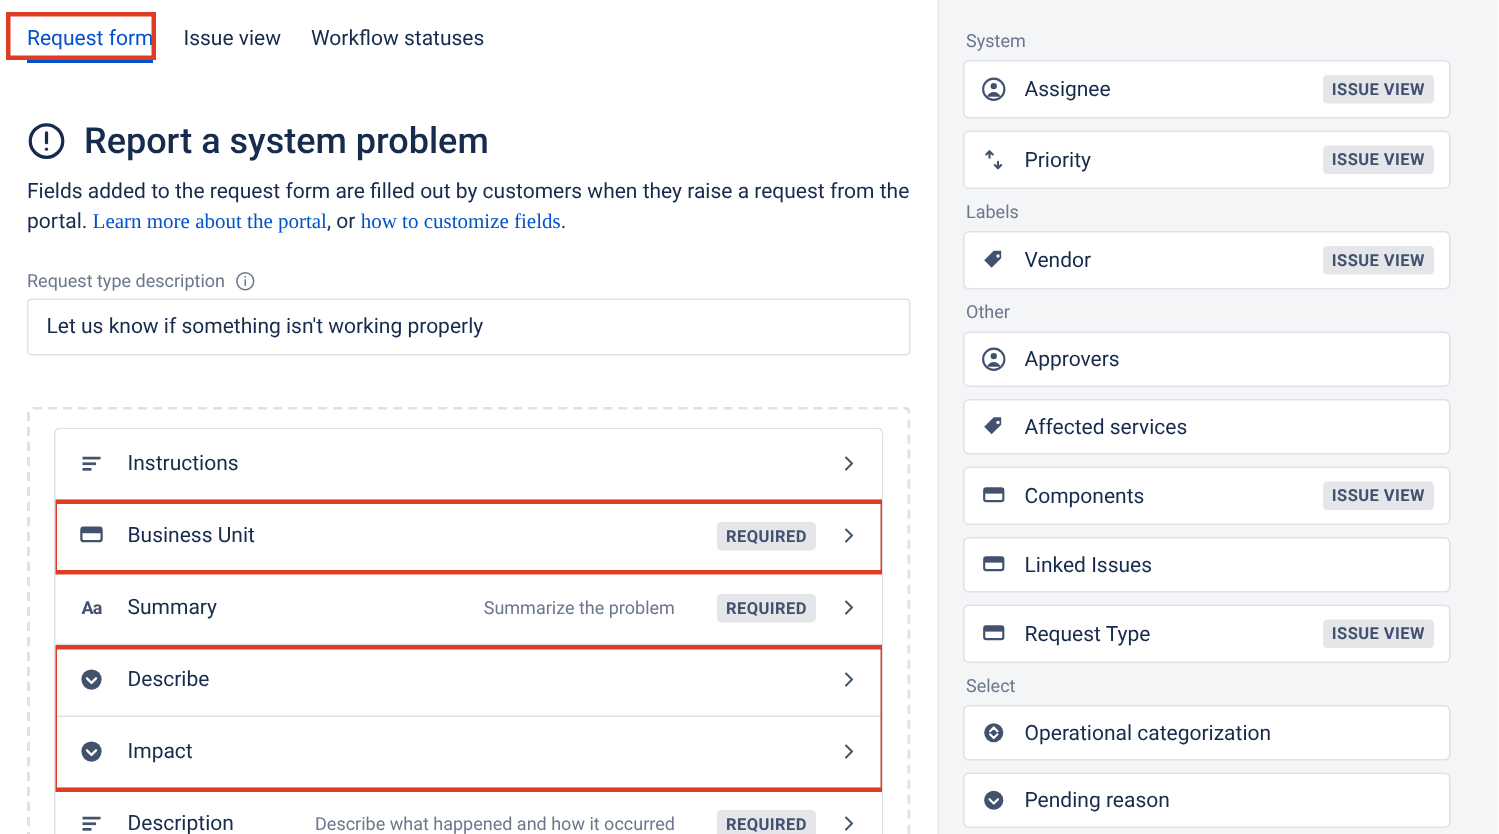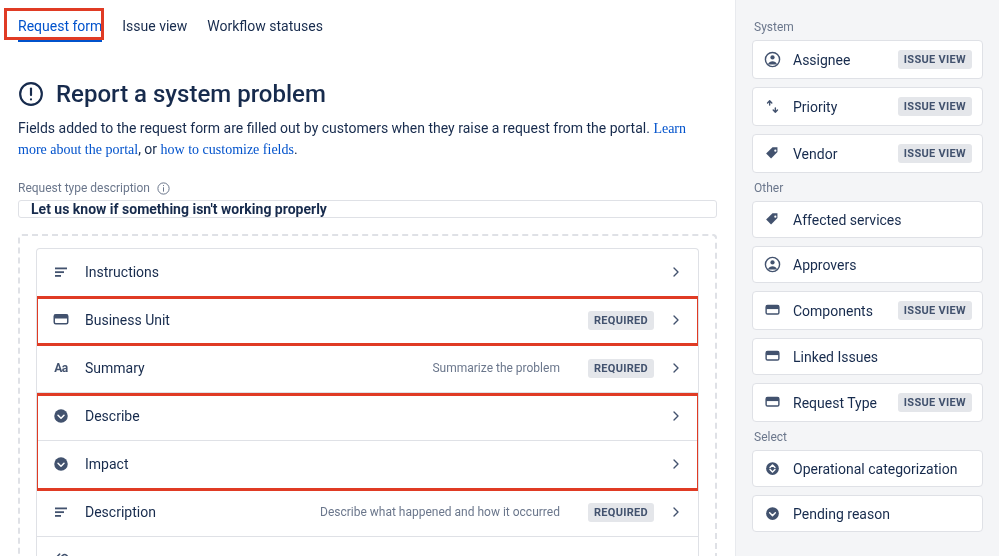--- a/index.html
+++ b/index.html
@@ -79,24 +79,23 @@
     font-size: 12px;
     color: var(--text-subtle);
     display: flex;
     align-items: center;
     gap: 6px;
     margin-bottom: 4px;
   }
   .desc-box {
     border: 1px solid var(--border);
     border-radius: 3px;
-    padding: 0 12px;
-    color: var(--text);
-    margin-bottom: 16px;
-    font-weight: bold;
+    padding: 10px 12px;
+    color: var(--text);
+    margin-bottom: 34px;
   }
 
   .form-dashed {
     border: 2px dashed var(--border);
     border-bottom: none;
     border-radius: 4px 4px 0 0;
     padding: 12px 16px 0 16px;
   }
   .field-list {
     border: 1px solid var(--border);
@@ -144,25 +143,25 @@
   }
   .row-outline {
     position:absolute;
     left:-2px; right:-2px;
     border:3px solid #e03b24;
     pointer-events:none;
   }
 
   
   .side {
-    width: 264px;
+    width: 374px;
     flex-shrink: 0;
     background: var(--panel-bg);
     border-left: 1px solid #e8eaee;
-    padding: 16px 16px 0 16px;
+    padding: 16px 32px 0 16px;
     overflow: hidden;
   }
   .side-section-label {
     font-size: 12px;
     color: var(--text-subtle);
     margin: 4px 0 6px 2px;
   }
   .side-card {
     display:flex;
     align-items:center;
@@ -393,49 +392,50 @@
   <div class="side-card">
     <span class="icon-slot">
         <svg width="17" height="17">
           <use href="#i-updown"></use>
         </svg>
       </span>
     <span class="label">Priority</span>
     <span class="badge">ISSUE VIEW</span>
   </div>
 
+  <div class="side-section-label">Labels</div>
 
   <div class="side-card">
     <span class="icon-slot">
         <svg width="17" height="17">
           <use href="#i-tag"></use>
         </svg>
       </span>
     <span class="label">Vendor</span>
     <span class="badge">ISSUE VIEW</span>
   </div>
 
   <div class="side-section-label">Other</div>
 
   <div class="side-card">
     <span class="icon-slot">
         <svg width="17" height="17">
+          <use href="#i-person"></use>
+        </svg>
+      </span>
+    <span class="label">Approvers</span>
+  </div>
+
+  <div class="side-card">
+    <span class="icon-slot">
+        <svg width="17" height="17">
           <use href="#i-tag"></use>
         </svg>
       </span>
     <span class="label">Affected services</span>
-  </div>
-
-  <div class="side-card">
-    <span class="icon-slot">
-        <svg width="17" height="17">
-          <use href="#i-person"></use>
-        </svg>
-      </span>
-    <span class="label">Approvers</span>
   </div>
 
   <div class="side-card">
     <span class="icon-slot">
         <svg width="17" height="17">
           <use href="#i-form"></use>
         </svg>
       </span>
     <span class="label">Components</span>
     <span class="badge">ISSUE VIEW</span>

